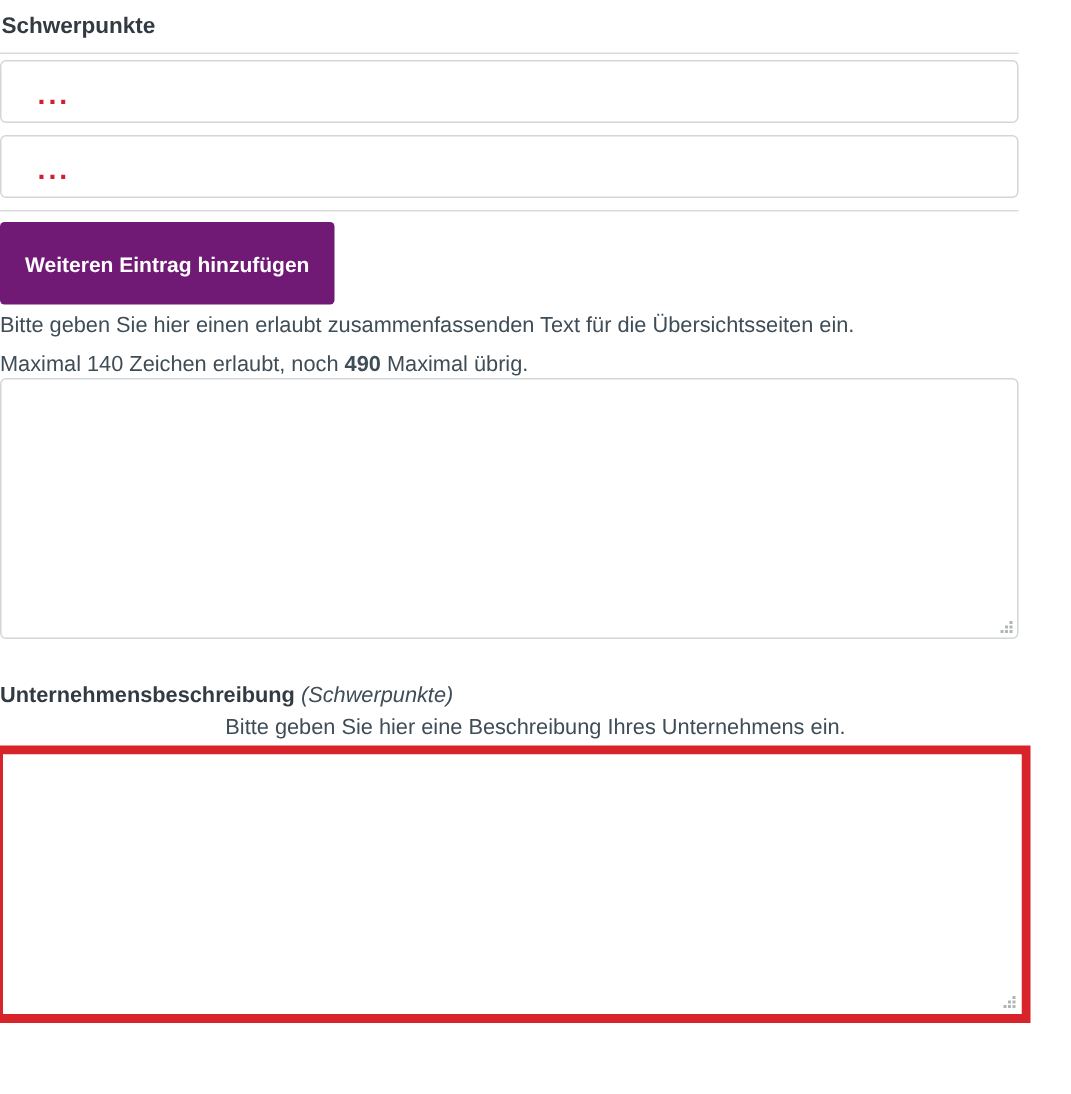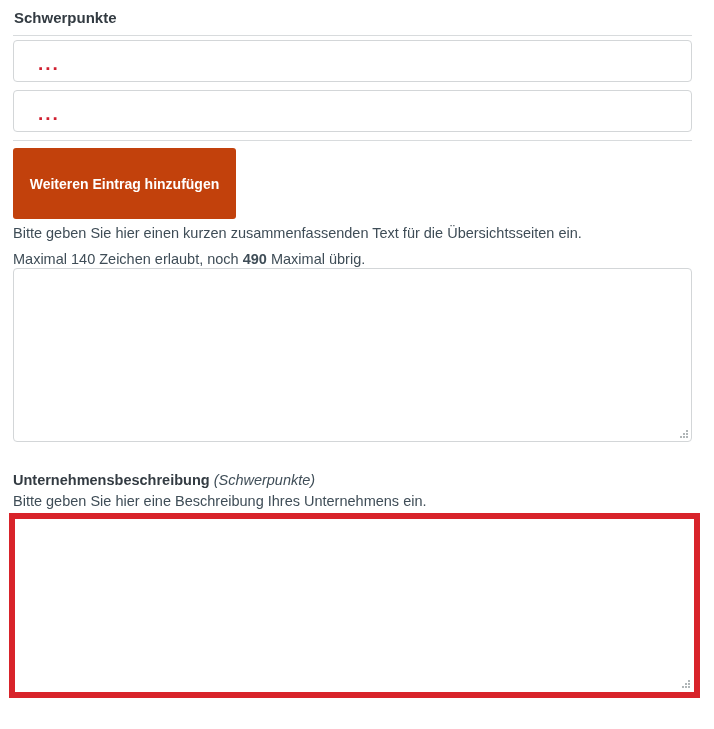--- a/index.html
+++ b/index.html
@@ -2,21 +2,21 @@
 <html><head>
 <meta charset="utf-8">
 <style>
   * { box-sizing: border-box; margin: 0; padding: 0; }
   html, body { width: 714px; height: 729px; background: #ffffff; overflow: hidden; }
   body {
     font-family: "Liberation Sans", sans-serif;
     color: #3f4d57;
     font-size: 14.5px;
   }
-  .container { position: relative; padding-left: 13px; width: 714px; }
+  .container { position: relative; width: 714px; }
 
   .section-title {
     margin: 8px 0 0 1px;
     font-size: 15px;
     line-height: 20px;
     font-weight: bold;
     color: #333b42;
   }
   .divider {
     width: 679px;
@@ -44,22 +44,22 @@
     font-weight: bold;
     font-size: 19px;
     letter-spacing: 2px;
     line-height: 10px;
   }
 
   .add-button {
     display: block;
     margin-top: 7px;
     width: 223px;
-    height: 71px;
-    background: #c2410c;
+    height: 55px;
+    background: #701a75;
     color: #ffffff;
     border: none;
     border-radius: 3px;
     font-family: "Liberation Sans", sans-serif;
     font-size: 14px;
     font-weight: bold;
     cursor: pointer;
     text-align: center;
   }
 
@@ -102,21 +102,21 @@
     resize: none;
     outline: none;
     font-family: "Liberation Sans", sans-serif;
     font-size: 14px;
     color: #3f4d57;
     padding: 8px 10px;
     display: block;
   }
 
   .label-2 { margin-top: 28px; }
-  .help-2 { margin-top: 2px; font-size: 14.5px; line-height: 18px; }
+  .help-2 { margin-top: 2px; font-size: 14.5px; line-height: 18px; text-align: center; }
 
   .highlight-wrap {
     position: relative;
     margin-top: 3px;
     margin-left: -4px;
     width: 691px;
     height: 185px;
     border: 6px solid #d8232a;
     background: #ffffff;
   }
@@ -173,21 +173,21 @@
 
   <div class="entry-field">
     <span class="entry-dots">...</span>
   </div>
 
   <div class="divider d2"></div>
 
   <button class="add-button">Weiteren Eintrag hinzufügen</button>
 
 
-  <div class="help-text">Bitte geben Sie hier einen kurzen zusammenfassenden Text für die Übersichtsseiten ein.</div>
+  <div class="help-text">Bitte geben Sie hier einen erlaubt zusammenfassenden Text für die Übersichtsseiten ein.</div>
 
   <div class="counter-text"><span>Maximal 140 Zeichen erlaubt, noch </span><b>490</b><span> Maximal übrig.</span></div>
 
   <div class="textarea-wrap">
     <textarea class="plain" style=""></textarea>
     <div class="grip"></div>
   </div>
 
   <div class="field-label label-2"><span>Unternehmensbeschreibung</span> <span class="required">(Schwerpunkte)</span></div>
 

